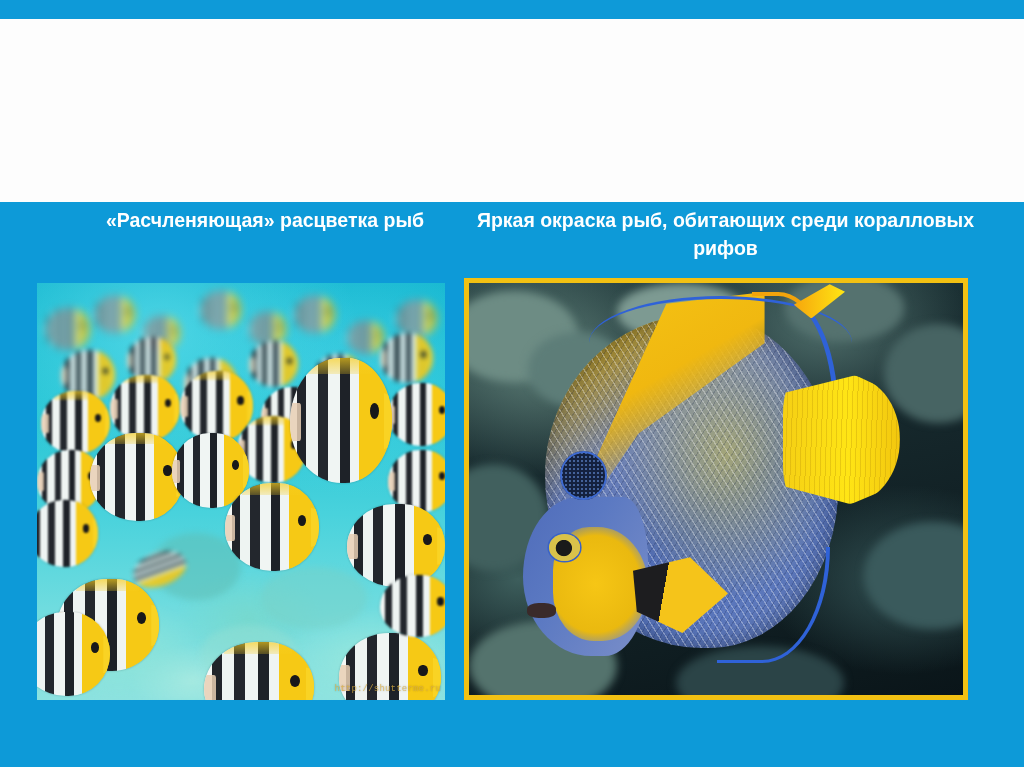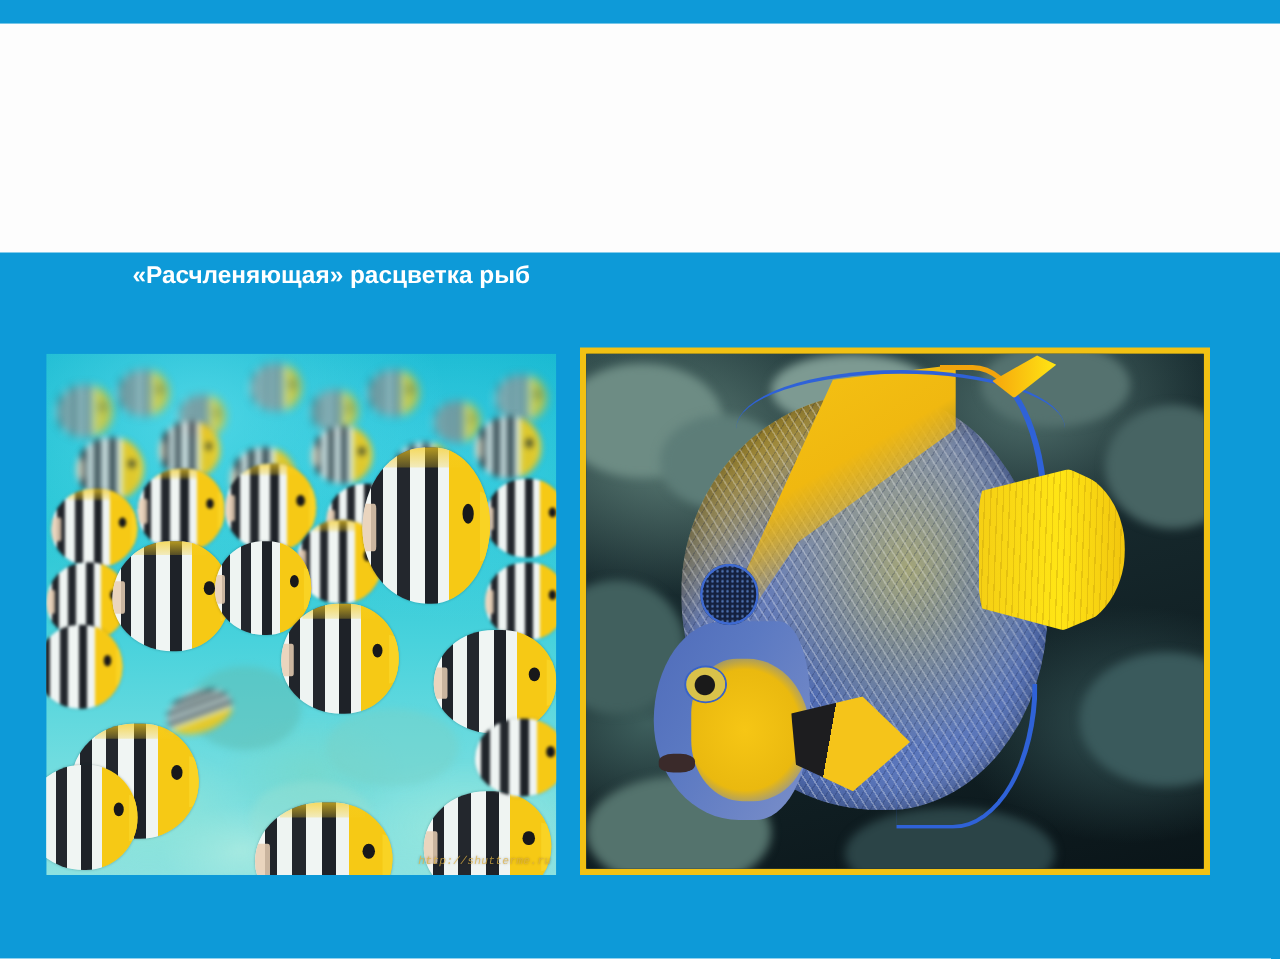--- a/index.html
+++ b/index.html
@@ -208,21 +208,20 @@
   .watermark {
     position: absolute;
     right: 4px;
     bottom: 6px;
     font-size: 9px;
     letter-spacing: .2px;
     color: rgba(225,180,70,0.75);
     font-family: "Liberation Mono", monospace;
     text-shadow: 0 0 2px rgba(0,0,0,.3);
     white-space: nowrap;
-    font-style: italic;
   }
 
   
   .reef-dark {
     position: absolute;
     inset: 0;
     background:
       radial-gradient(ellipse 45% 40% at 14% 18%, #5e7f78 0%, rgba(94,127,120,0) 72%),
       radial-gradient(ellipse 40% 34% at 72% 10%, #4e6d6a 0%, rgba(78,109,106,0) 72%),
       radial-gradient(ellipse 35% 30% at 10% 72%, #3d5e5c 0%, rgba(61,94,92,0) 72%),
@@ -388,20 +387,21 @@
 
   <div class="top-bar"></div>
 
   <div class="title-band"></div>
 
 
   <div class="body-area"></div>
 
   <div class="caption-row">
     <div class="caption caption-left">«Расчленяющая» расцветка рыб</div>
+    <div class="caption caption-right">Яркая окраска рыб, обитающих среди коралловых рифов</div>
   </div>
 
   <div class="figure-left">
     <div class="reef-water"></div>
     <div class="reef-floor"></div>
 
     <div class="reef-rock" style="left:28%;top:60%;width:22%;height:16%;"></div>
     <div class="reef-rock" style="left:8%;top:72%;width:18%;height:14%;"></div>
     <div class="reef-rock" style="left:55%;top:68%;width:26%;height:15%;background:rgba(120,210,200,.5);"></div>
     <div class="reef-rock" style="left:40%;top:82%;width:24%;height:14%;background:rgba(150,225,210,.45);"></div>

